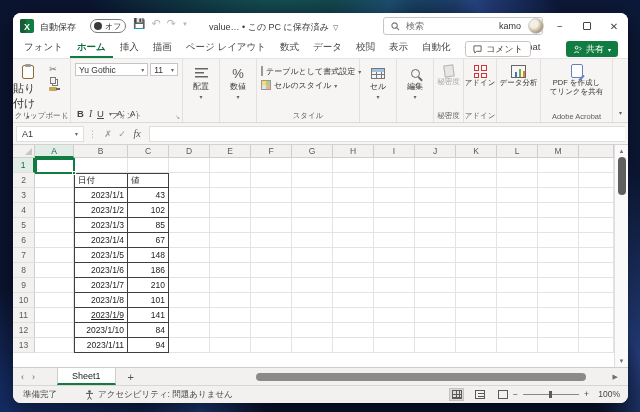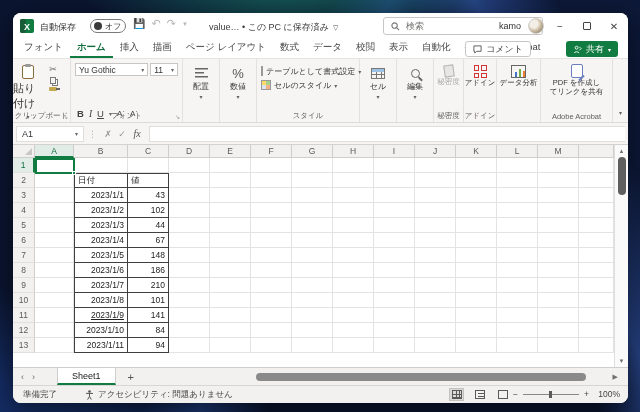--- a/index.html
+++ b/index.html
@@ -510,21 +510,21 @@
             <div class="cell" style="width: 41px;"></div>
             <div class="cell" style="width: 41px;"></div>
             <div class="cell" style="width: 41px;"></div>
             <div class="cell" style="width: 41px;"></div>
             <div class="cell" style="width: 35px;"></div>
           </div>
           <div class="grow">
             <div class="rhdr">5</div>
             <div class="cell" style="width: 39px;"></div>
             <div class="cell tc tleft right" style="width: 54px;">2023/1/3</div>
-            <div class="cell tc right" style="width: 41px;">44</div>
+            <div class="cell tc right" style="width: 41px;">85</div>
             <div class="cell" style="width: 41px;"></div>
             <div class="cell" style="width: 41px;"></div>
             <div class="cell" style="width: 41px;"></div>
             <div class="cell" style="width: 41px;"></div>
             <div class="cell" style="width: 41px;"></div>
             <div class="cell" style="width: 41px;"></div>
             <div class="cell" style="width: 41px;"></div>
             <div class="cell" style="width: 41px;"></div>
             <div class="cell" style="width: 41px;"></div>
             <div class="cell" style="width: 41px;"></div>

